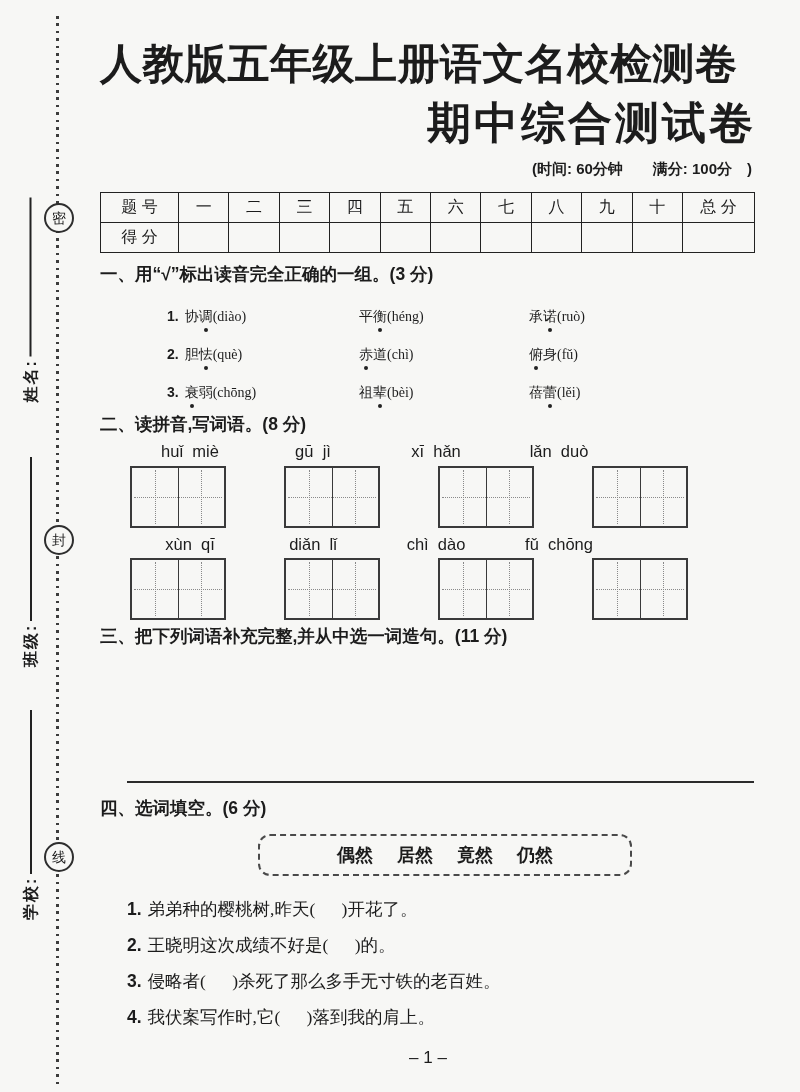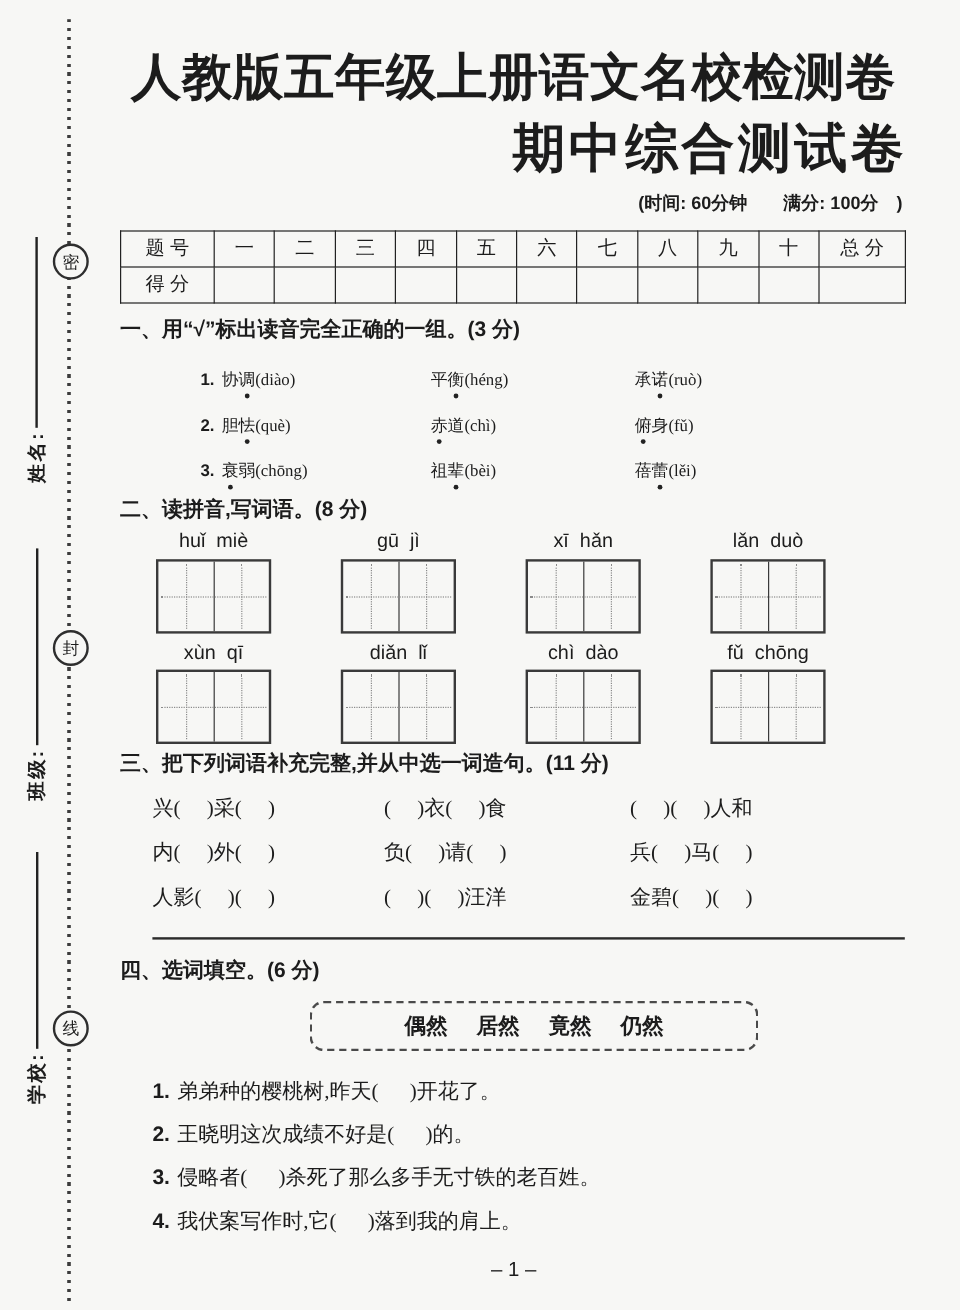--- a/index.html
+++ b/index.html
@@ -27,21 +27,21 @@
   .seal-group {
     position:absolute; display:flex; align-items:center;
     transform:rotate(-90deg); height:22px;
   }
   .seal-group .lbl { font-size:16px; font-weight:600; letter-spacing:2px; white-space:nowrap; }
   .seal-group .blank { flex:1; border-bottom:2px solid #222; height:0; margin-left:3px; }
 
   
   .main { position:absolute; left:100px; top:0; width:656px; height:1092px; }
 
-  .title { position:absolute; top:36px; width:100%; text-align:center;
+  .title { position:absolute; top:36px; width:100%; 
            font-size:42px; font-weight:900; letter-spacing:0.5px; white-space:nowrap; }
   .subtitle { position:absolute; top:94px; width:100%; text-align:right;
               font-size:44px; font-weight:900; letter-spacing:3px; white-space:nowrap; }
   .info { position:absolute; top:160px; right:4px; font-size:15px; font-weight:700; white-space:pre; }
 
   table.score-table {
     position:absolute; top:192px; left:0; width:655px;
     border-collapse:collapse; table-layout:fixed;
   }
   table.score-table td {
@@ -56,21 +56,21 @@
   
   .q1-rows { position:absolute; top:298px; left:27px; right:0; }
   .q1-row { display:grid; grid-template-columns:192px 170px 1fr; height:38px; align-items:center;
             font-size:14px;margin-left:40px; }
   .inum { font-weight:800; margin-right:6px; font-family:"Liberation Sans","DejaVu Sans",sans-serif; }
   .du { position:relative; display:inline-block; }
   .du::after { content:""; position:absolute; left:50%; transform:translateX(-50%);
                bottom:-6px; width:4px; height:4px; background:#222; border-radius:50%; }
 
   
-  .p-row { position:absolute; left:30px; display:flex; gap:58px; }
+  .p-row { position:absolute; left:42px; display:flex; gap:27px; }
   .p-row span { width:96px; text-align:center; font-size:16.5px; white-space:pre; }
   .b-row { position:absolute; left:30px; display:flex; gap:58px; }
   .tian { width:96px; height:62px; border:2px solid #3a3a3a; box-sizing:border-box;
           display:flex; position:relative; }
   .tian .c { flex:1; position:relative; }
   .tian .c + .c { border-left:1.6px solid #3a3a3a; }
   .tian .c::before { content:""; position:absolute; left:50%; top:2px; bottom:2px;
                      border-left:1.3px dotted #8a8a8a; }
   .tian::after { content:""; position:absolute; left:2px; right:2px; top:50%;
                  border-top:1.3px dotted #8a8a8a; }
@@ -231,37 +231,20 @@
           <div class="c"></div>
           <div class="c"></div>
         </div>
       <div class="tian">
           <div class="c"></div>
           <div class="c"></div>
         </div>
     </div>
 
     <div class="q-heading" style="top:624px">三、把下列词语补充完整,并从中选一词造句。(11 分)</div>
-    <div class="q3-rows serif">
-      <div class="q3-row">
-        <span>兴(     )采(     )</span>
-        <span>(     )衣(     )食</span>
-        <span>(     )(     )人和</span>
-      </div>
-      <div class="q3-row">
-        <span>内(     )外(     )</span>
-        <span>负(     )请(     )</span>
-        <span>兵(     )马(     )</span>
-      </div>
-      <div class="q3-row">
-        <span>人影(     )(     )</span>
-        <span>(     )(     )汪洋</span>
-        <span>金碧(     )(     )</span>
-      </div>
-    </div>
 
     <div class="divider"></div>
 
     <div class="q-heading" style="top:796px">四、选词填空。(6 分)</div>
     <div class="word-box">
       <span>偶然</span>
       <span>居然</span>
       <span>竟然</span>
       <span>仍然</span>
     </div>

